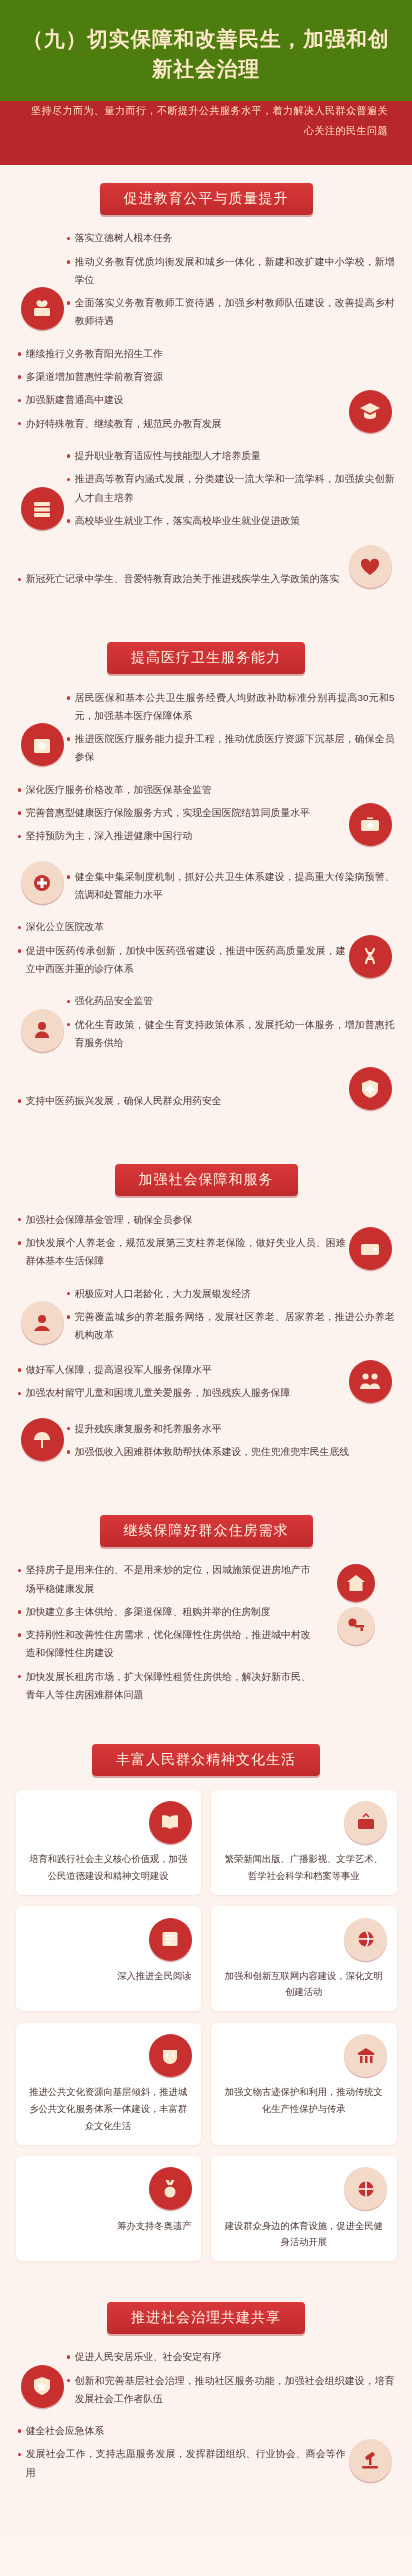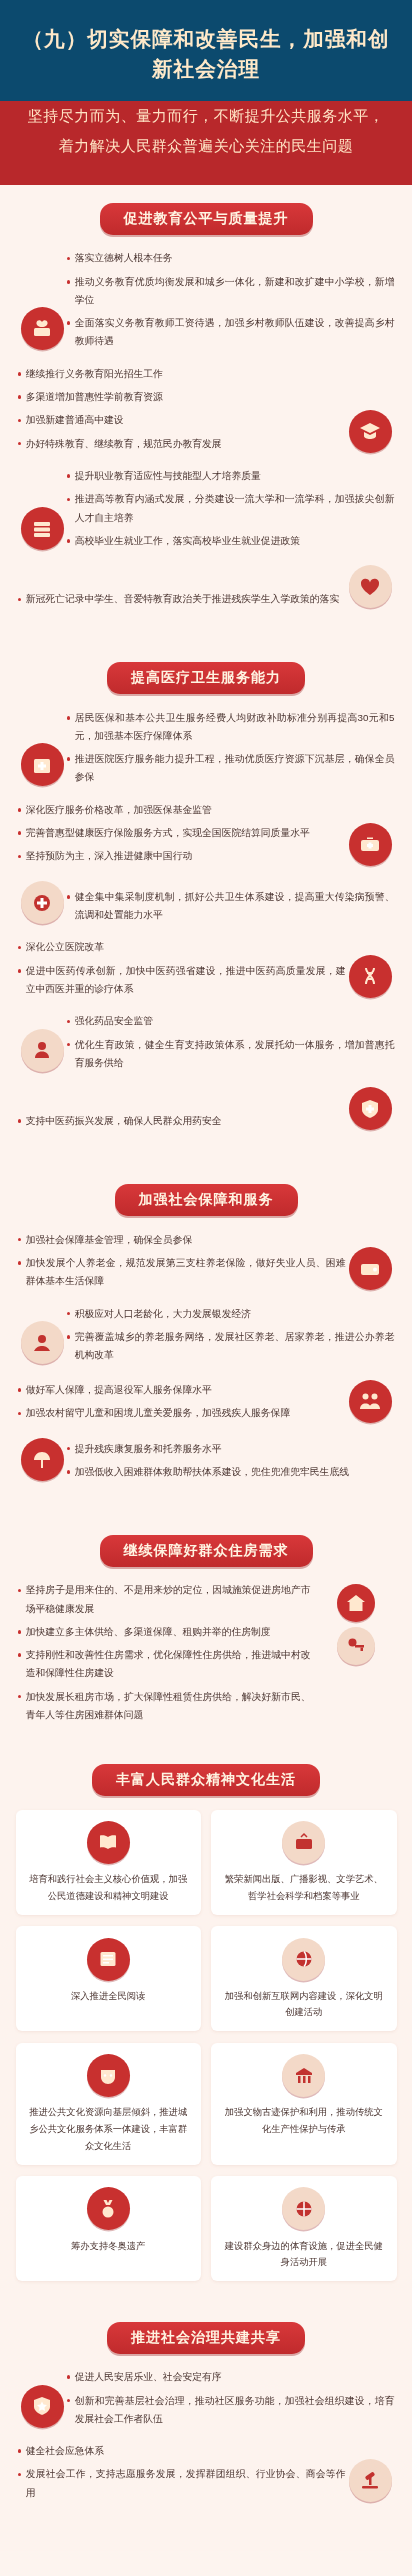--- a/index.html
+++ b/index.html
@@ -13,21 +13,21 @@
   .page{
     width:412px;
     box-sizing:border-box;
     background:#fdf3ee;
     padding:0 0 31px 0;
     position:relative;
     overflow:hidden;
   }
   
   .header{
-    background:#0c4a6e;
+    background:#4d7c0f;
     padding:24px 20.6px 17.5px 20.6px;
     text-align:center;
     position:relative;
   }
   .header:after{
     content:"";
     position:absolute;
     left:0;right:0;bottom:-0.5px;height:0;
   }
   .header h1{
@@ -37,44 +37,44 @@
     font-weight:bold;
     color:#ffe9c9;
     letter-spacing:1px;
   }
   .lead{
     background:#b8282b;
     padding:0 24px 24px 24px;
   }
   .lead p{
     margin:0;
-    font-size:15px;
+    font-size:10px;
     line-height:2;
     color:#ffe3c4;
-    text-align:center;
+    text-align:right;
     letter-spacing:0.5px;
   }
 
   
   .section{
     padding:0 0 5.2px 0;
   }
   .band{
     margin:17.5px 0 13.4px 0;
     text-align:center;
   }
   .band .pill{
     display:inline-block;
     background:linear-gradient(180deg,#d8383a 0%,#c02a2c 100%);
     color:#fff4e2;
     font-size:14px;
-    font-weight:bold;
+    font-weight:normal;
     letter-spacing:1px;
     padding:7.2px 24px;
-    border-radius:13px;
+    border-radius:4px;
     box-shadow:0 2.1px 0 rgba(150,25,28,.35);
   }
 
   
   .rows{
     padding:0 17.5px;
   }
   .row{
     display:flex;
     align-items:flex-end;
@@ -130,21 +130,21 @@
     grid-template-columns:1fr 1fr;
     gap:11.3px 10.3px;
   }
   .card{
     background:#fff;
     border-radius:6.2px;
     padding:11.3px 9.3px 10.3px 9.3px;
     box-shadow:0 1px 3.1px rgba(170,90,60,.10);
     display:flex;
     flex-direction:column;
-    align-items:center;
+    align-items:flex-end;
     text-align:center;
   }
   .card .badge{margin-bottom:7.2px;}
   .card p{
     margin:0;
     font-size:9.3px;
     line-height:1.8;
     color:#4a3430;
   }
 

